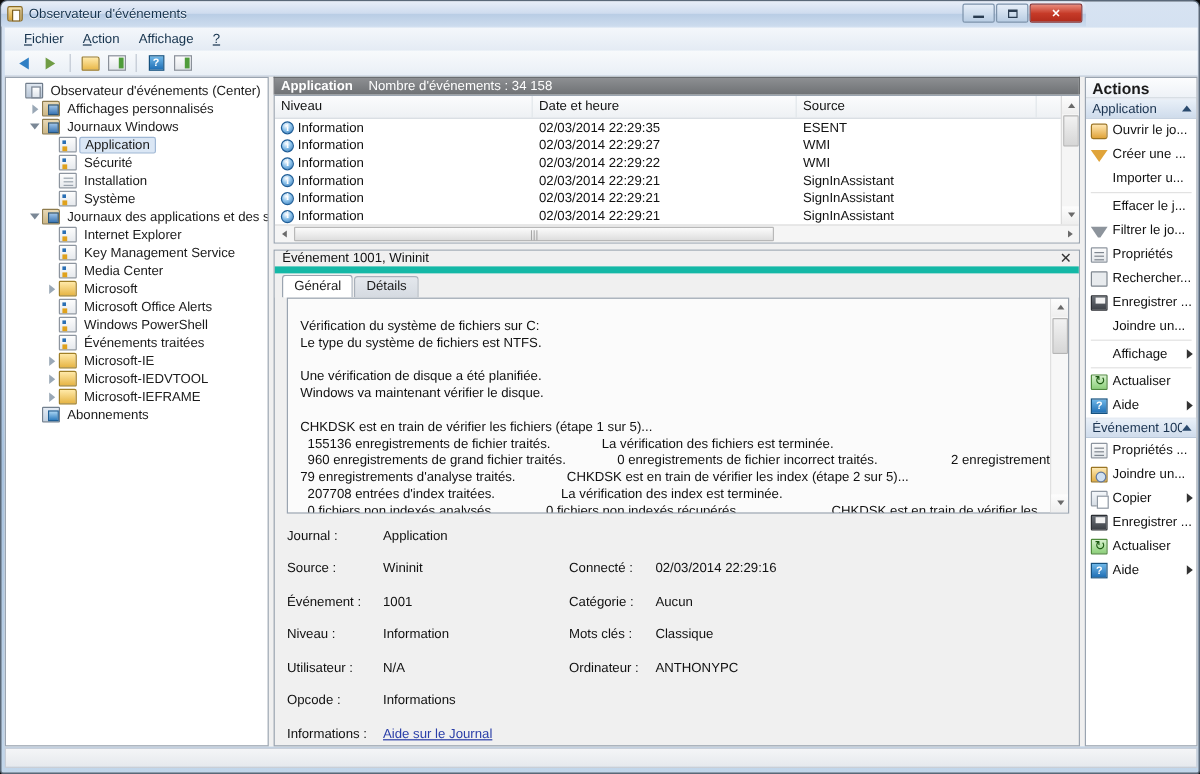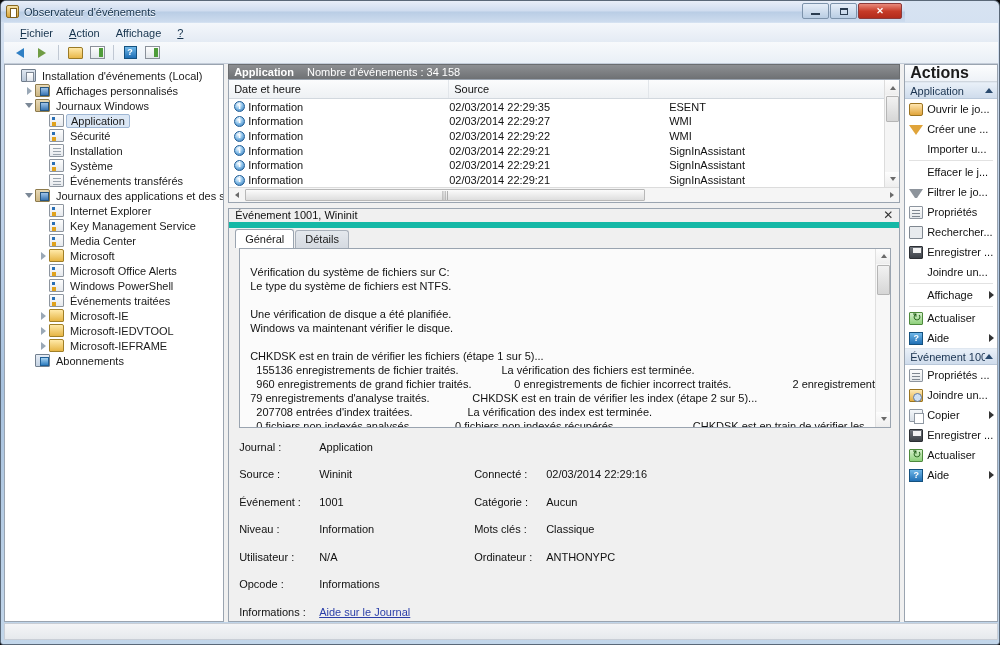--- a/index.html
+++ b/index.html
@@ -452,21 +452,21 @@
     border: 1px solid #9aa4b0;
     display: flex; flex-direction: column;
     overflow: hidden;
     position: relative;
   }
   #actions-title {
     height: 17px;
     display: flex; align-items: center;
     padding-left: 5px;
     font-weight: bold;
-    font-size: 16px;
+    font-size: 13px;
     color: #1a1a1a;
     background: linear-gradient(180deg,#fcfdfe,#eef2f7);
     border-bottom: 1px solid #cfd6de;
   }
   .act-group-head {
     height: 17px;
     display: flex; align-items: center;
     padding-left: 5px; padding-right: 4px;
     font-size: 11px;
     color: #1a3350;
@@ -567,21 +567,21 @@
       </div>
   </div>
 
   <div id="client">
 
     <div id="tree-pane">
       <div id="tree-inner">
           <div class="tnode" style="padding-left: 0px;">
             <div class="twist"></div>
             <div class="ticon icon-root"></div>
-            <span class="tlabel">Installation d'événements (Local)</span>
+            <span class="tlabel">Observateur d'événements (Center)</span>
           </div>
           <div class="tnode" style="padding-left: 14px;">
             <div class="twist">
               <div class="tri-closed"></div>
             </div>
             <div class="ticon icon-folder-b"></div>
             <span class="tlabel">Affichages personnalisés</span>
           </div>
           <div class="tnode" style="padding-left: 14px;">
             <div class="twist">
@@ -602,25 +602,20 @@
           </div>
           <div class="tnode" style="padding-left: 28px;">
             <div class="twist"></div>
             <div class="ticon icon-log-plain"></div>
             <span class="tlabel">Installation</span>
           </div>
           <div class="tnode" style="padding-left: 28px;">
             <div class="twist"></div>
             <div class="ticon icon-log"></div>
             <span class="tlabel">Système</span>
-          </div>
-          <div class="tnode" style="padding-left: 28px;">
-            <div class="twist"></div>
-            <div class="ticon icon-log-plain"></div>
-            <span class="tlabel">Événements transférés</span>
           </div>
           <div class="tnode" style="padding-left: 14px;">
             <div class="twist">
               <div class="tri-open"></div>
             </div>
             <div class="ticon icon-folder-b"></div>
             <span class="tlabel">Journaux des applications et des services</span>
           </div>
           <div class="tnode" style="padding-left: 28px;">
             <div class="twist"></div>
@@ -692,20 +687,21 @@
 
     <div id="center-pane">
 
       <div id="list-titlebar">
         <span class="lt-name">Application</span>
         <span>Nombre d'événements : 34 158</span>
       </div>
 
       <div id="list-box">
         <div id="col-header">
+          <div class="col c-niveau">Niveau</div>
           <div class="col c-date">Date et heure</div>
           <div class="col c-source">Source</div>
         </div>
         <div id="rows">
             <div class="erow">
               <div class="cell c-niveau">
                 <span class="info-icon">i</span>
                 <span>Information</span>
               </div>
               <div class="cell c-date">02/03/2014 22:29:35</div>

